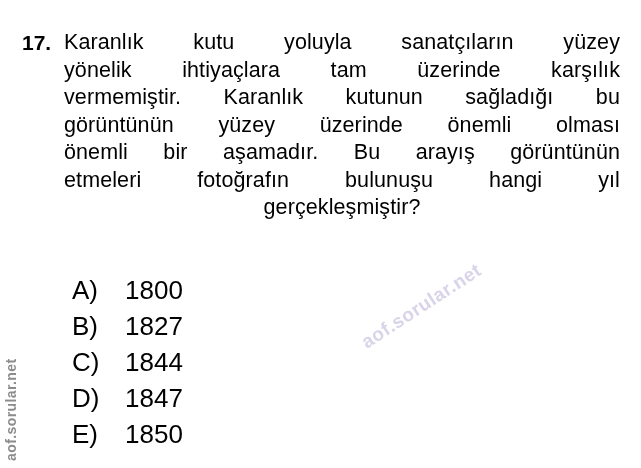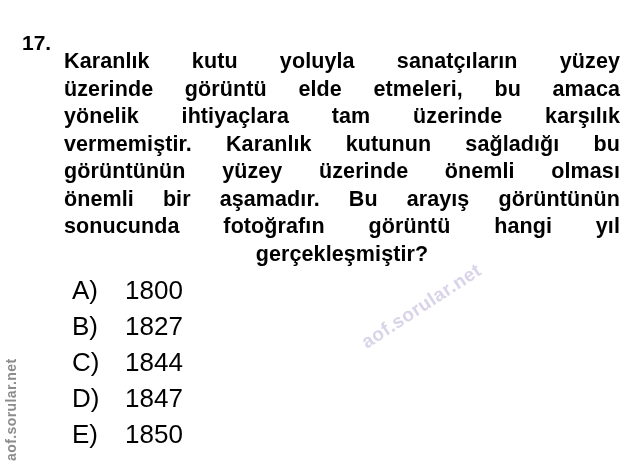--- a/index.html
+++ b/index.html
@@ -28,24 +28,23 @@
   .qnum {
     flex: none;
     width: 42px;
     font-size: 21px;
     font-weight: 700;
     line-height: 27.5px;
   }
   .qbody {
     width: 556px;
     font-size: 21.5px;
-    font-weight: 700;
+    font-weight: 400;
     line-height: 27.5px;
     letter-spacing: 0.1px;
-    margin-top: 19px;
   }
   .qline {
     text-align: justify;
     text-align-last: justify;
   }
   .qline.last {
     text-align: center;
     text-align-last: auto;
   }
 
@@ -97,26 +96,25 @@
 </style>
 </head>
 <body>
 
 <div class="page">
 
   <section class="question">
     <span class="qnum">17.</span>
     <div class="qbody">
       <div class="qline">Karanlık kutu yoluyla sanatçıların yüzey</div>
-      <div class="qline">üzerinde görüntü elde etmeleri, bu amaca</div>
       <div class="qline">yönelik ihtiyaçlara tam üzerinde karşılık</div>
       <div class="qline">vermemiştir. Karanlık kutunun sağladığı bu</div>
       <div class="qline">görüntünün yüzey üzerinde önemli olması</div>
       <div class="qline">önemli bir aşamadır. Bu arayış görüntünün</div>
-      <div class="qline">sonucunda fotoğrafın görüntü hangi yıl</div>
+      <div class="qline">etmeleri fotoğrafın bulunuşu hangi yıl</div>
       <div class="qline last">gerçekleşmiştir?</div>
     </div>
   </section>
 
   <section class="options">
     <div class="option">
       <span class="letter">A)</span>
       <span class="value">1800</span>
     </div>
     <div class="option">

